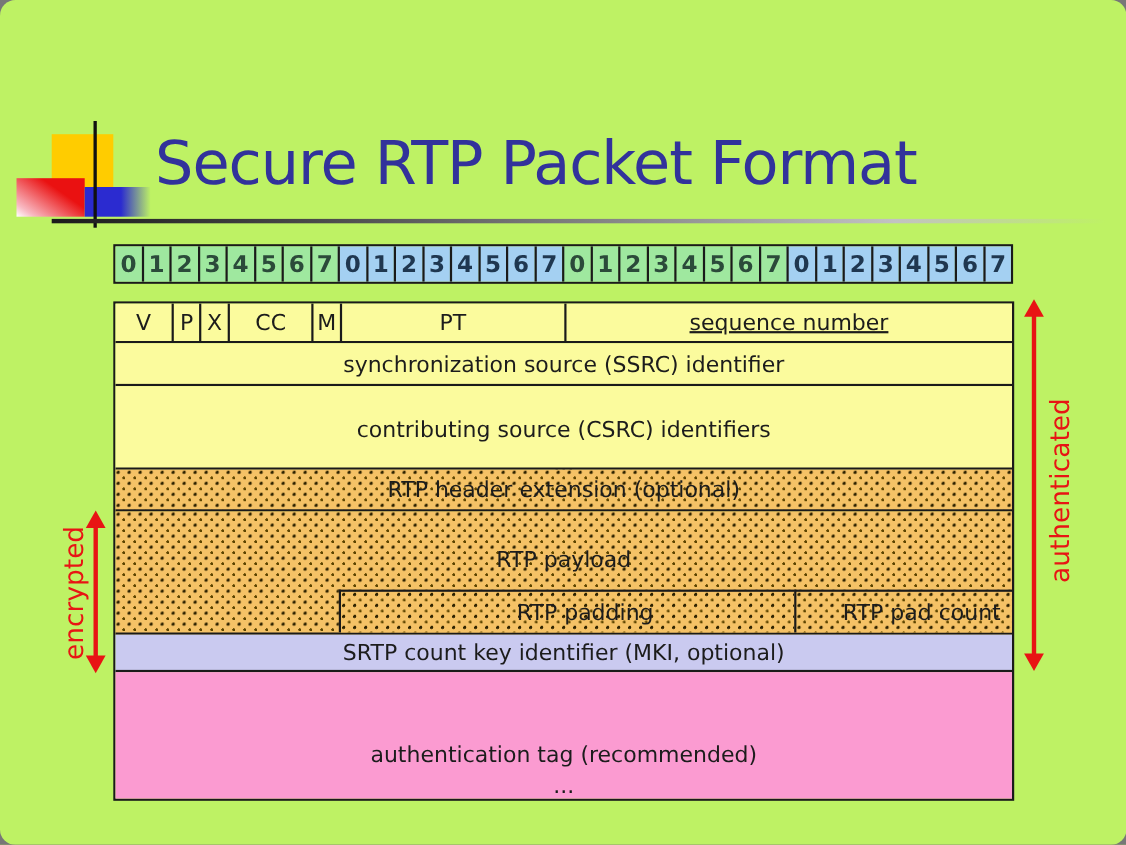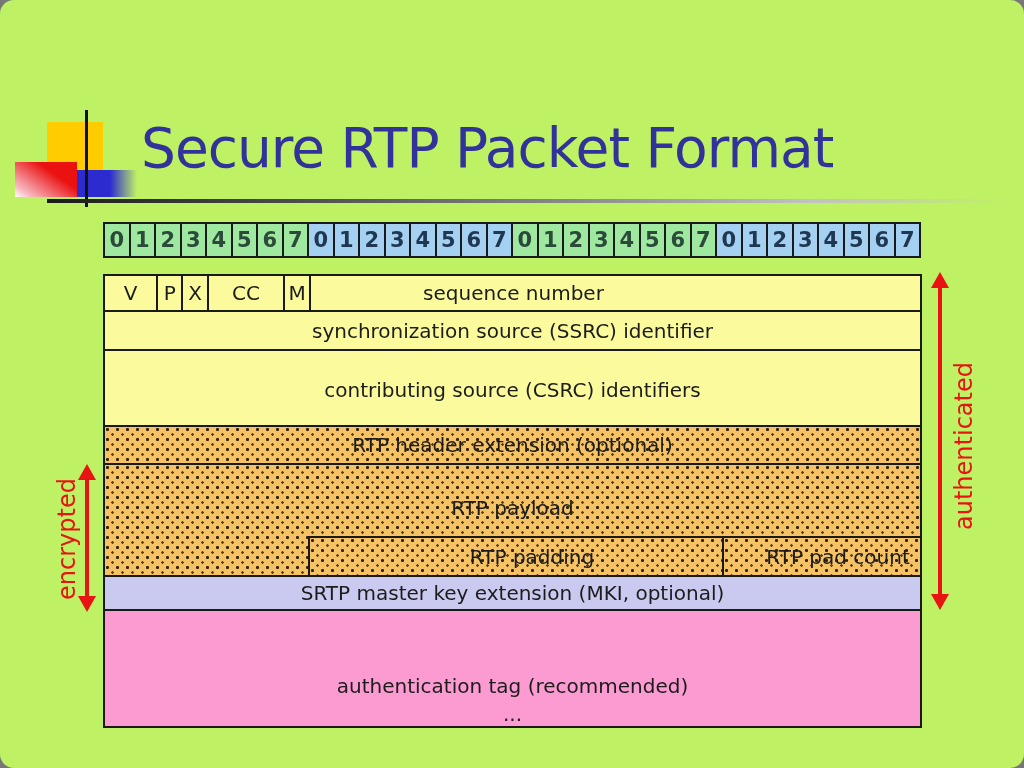--- a/index.html
+++ b/index.html
@@ -138,21 +138,22 @@
     </div>
 
   <div class="packet">
 
     <div class="prow r-header">
         <div class="hcell" style="flex: 0 0 6.25%;">V</div>
         <div class="hcell" style="flex: 0 0 3.125%;">P</div>
         <div class="hcell" style="flex: 0 0 3.125%;">X</div>
         <div class="hcell" style="flex: 0 0 9.375%;">CC</div>
         <div class="hcell" style="flex: 0 0 3.125%;">M</div>
-        <div class="hcell" style="flex: 0 0 50%;">sequence number</div>
+        <div class="hcell" style="flex: 0 0 25%;">PT</div>
+        <div class="hcell" style="flex: 0 0 50%; text-decoration: underline;">sequence number</div>
       </div>
 
 
     <div class="prow r-ssrc">
       <span>synchronization source (SSRC) identifier</span>
     </div>
 
     <div class="prow r-csrc">
       <span>contributing source (CSRC) identifiers</span>
       <span>...</span>
@@ -166,21 +167,21 @@
       <span class="payload-label">RTP payload</span>
       <div class="padbox padding dotted">
         <span>RTP padding</span>
       </div>
       <div class="padbox padcount dotted">
         <span>RTP pad count</span>
       </div>
     </div>
 
     <div class="prow r-mki">
-      <span>SRTP master key extension (MKI, optional)</span>
+      <span>SRTP count key identifier (MKI, optional)</span>
     </div>
 
     <div class="prow r-auth">
       <span>authentication tag (recommended)</span>
       <span>...</span>
     </div>
 
   </div>
 
   <div class="arrow-v arrow-encrypted">

